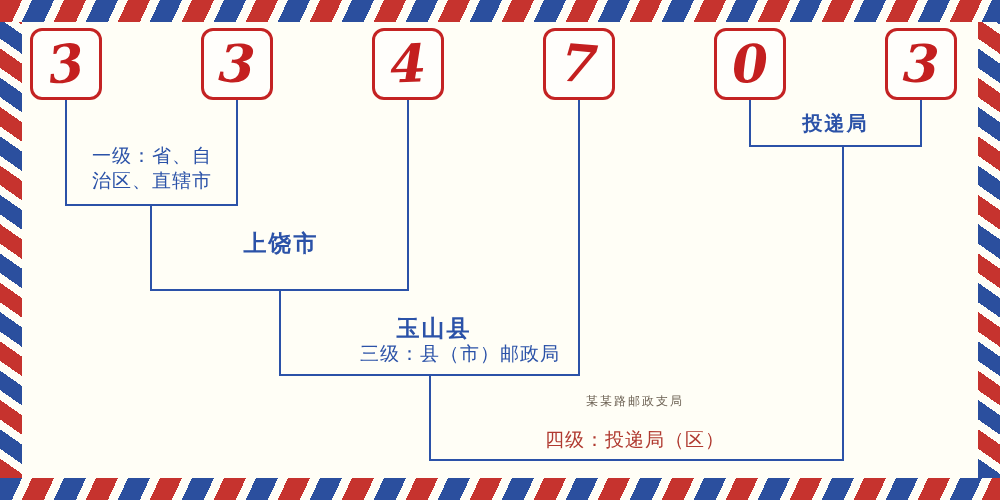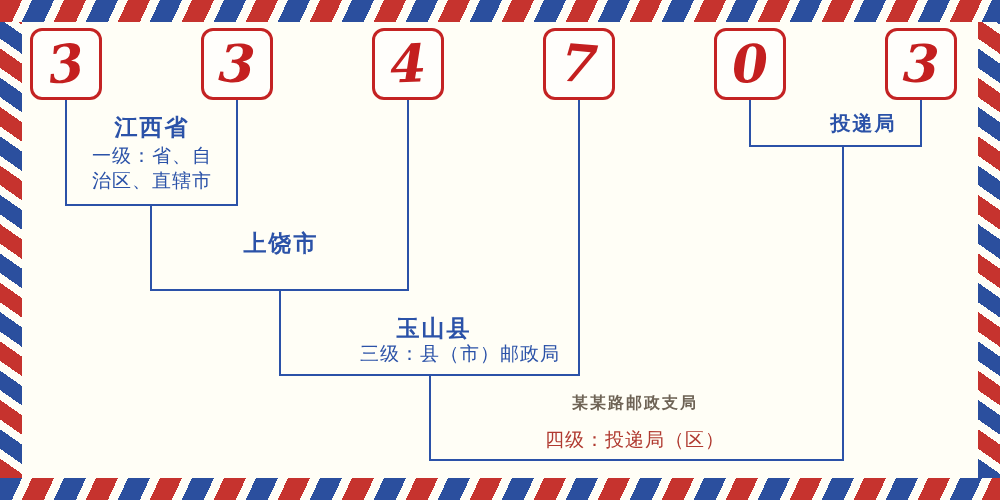--- a/index.html
+++ b/index.html
@@ -20,23 +20,23 @@
   .r1{transform:rotate(-6deg);} .r2{transform:rotate(3deg);} .r3{transform:rotate(-2deg);}
   .r4{transform:rotate(5deg);} .r5{transform:rotate(-3deg);} .r6{transform:rotate(2deg);}
 
   
   .line{position:absolute;background:#2b52a8;}
 
   
   .lbl{position:absolute;text-align:center;color:#2b52a8;}
   .name{font-weight:bold;font-size:23px;letter-spacing:2px;}
   .desc{font-size:19px;letter-spacing:1px;white-space:pre-line;line-height:25px;}
-  .name-4{font-weight:bold;font-size:16px;color:#6e6355;letter-spacing:2px;}
+  .name-4{font-weight:normal;font-size:12px;color:#6e6355;letter-spacing:2px;}
   .desc-4{font-size:19px;color:#b03a30;letter-spacing:1px;}
-  .delivery{font-size:20px;font-weight:bold;letter-spacing:2px;padding-left:28px;}
+  .delivery{font-size:20px;font-weight:bold;letter-spacing:2px;}
 
   
   .badge{position:absolute;left:35px;top:423px;width:222px;height:35px;background:#c41f1f;color:#fffef6;
          font-weight:bold;font-size:19px;letter-spacing:1px;display:flex;align-items:center;justify-content:center;border-radius:2px;}
 </style>
 </head>
 <body>
 
 <div class="canvas">
 
@@ -77,21 +77,20 @@
   <div class="line" style="left:578px;top:100px;width:2px;height:276px"></div>
 
   <div class="line" style="left:429px;top:376px;width:2px;height:84px"></div>
   <div class="line" style="left:429px;top:459px;width:415px;height:2px"></div>
   <div class="line" style="left:842px;top:146px;width:2px;height:315px"></div>
 
   <div class="line" style="left:749px;top:100px;width:2px;height:46px"></div>
   <div class="line" style="left:920px;top:100px;width:2px;height:46px"></div>
   <div class="line" style="left:749px;top:145px;width:173px;height:2px"></div>
 
-  <div class="lbl name" style="left:67px;top:112px;width:170px">江西省</div>
   <div class="lbl name" style="left:181px;top:228px;width:200px">上饶市</div>
 
   <div class="lbl desc" style="left:62px;top:143px;width:180px">一级：省、自
 治区、直辖市</div>
 
   <div class="lbl name" style="left:334px;top:313px;width:200px">玉山县</div>
   <div class="lbl desc" style="left:280px;top:341px;width:360px">三级：县（市）邮政局</div>
 
   <div class="lbl name-4" style="left:485px;top:393px;width:300px">某某路邮政支局</div>
   <div class="lbl desc-4" style="left:485px;top:427px;width:300px">四级：投递局（区）</div>

